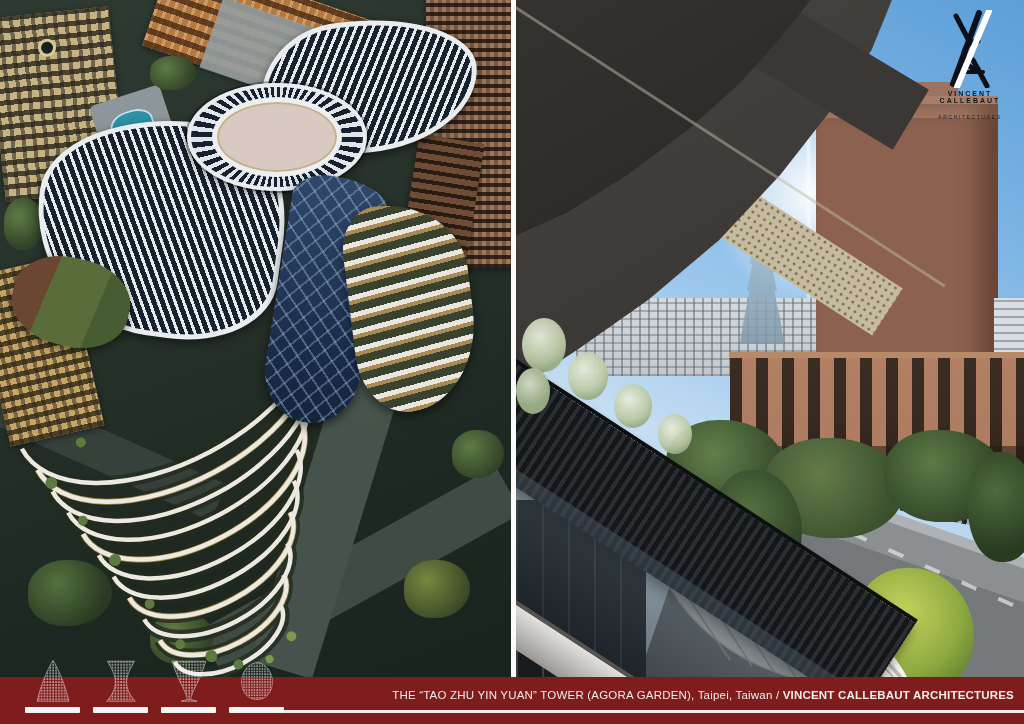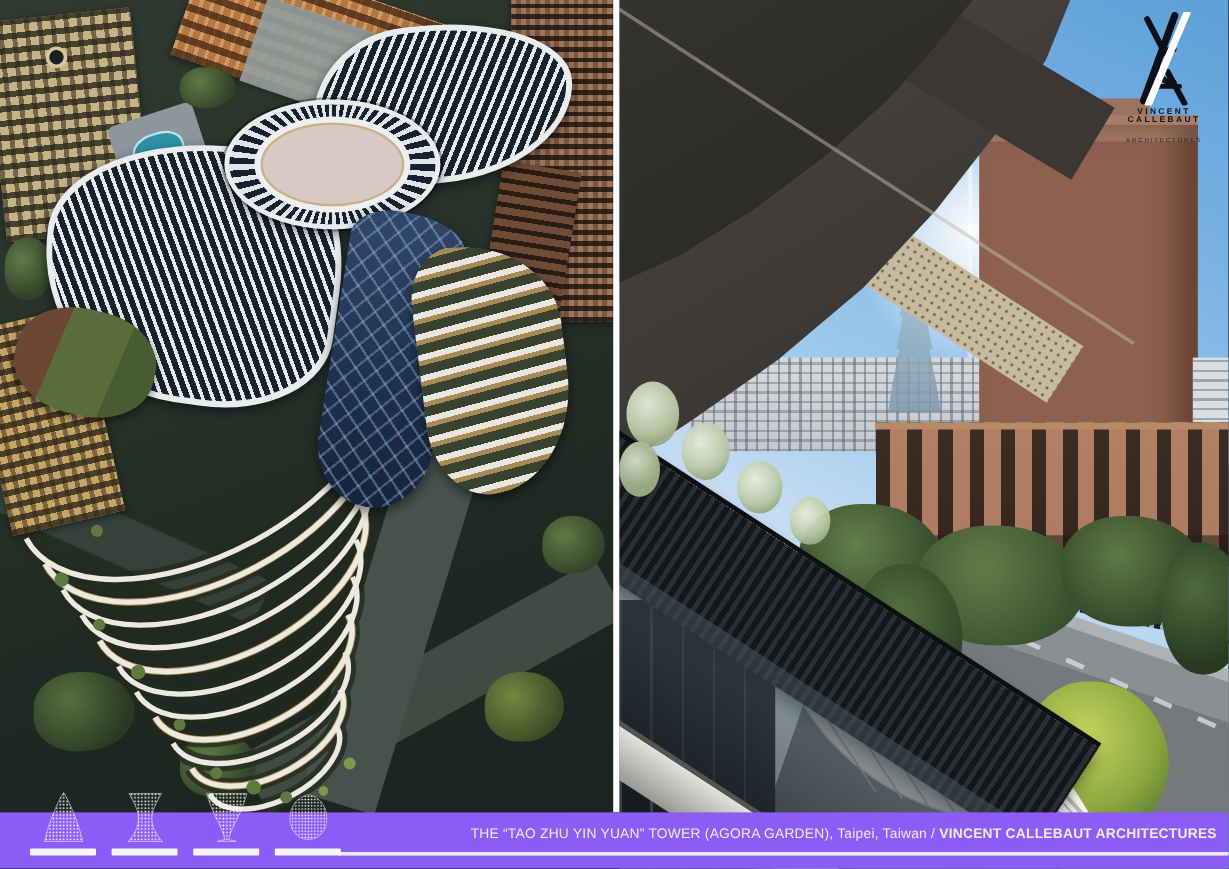--- a/index.html
+++ b/index.html
@@ -154,21 +154,21 @@
   .graybeam{left:-80px;top:548px;width:460px;height:42px;transform:rotate(33deg);transform-origin:left top;
     background:linear-gradient(#e2e1de,#b7b6b2 60%,#989793);border-top:4px solid #555450;}
 
   
   .logo{position:absolute;right:10px;top:10px;width:88px;text-align:center;z-index:50;color:#10141c;}
   .logo .mark{display:block;margin:0 auto;}
   .logo .lname{font-size:7px;font-weight:bold;letter-spacing:2px;margin-top:2px;}
   .logo .lsub{font-size:5px;letter-spacing:1.6px;margin-top:10px;color:#1a2230;}
 
   
-  .bottom-bar{position:absolute;left:0;right:0;top:677px;height:47px;background:#8b5cf6;z-index:60;}
+  .bottom-bar{position:absolute;left:0;right:0;top:677px;height:47px;background:#7f1d1d;z-index:60;}
   .capline{position:absolute;left:282px;right:0;top:33px;height:3px;background:#ececec;}
   .caption{position:absolute;right:10px;top:11px;font-size:11.5px;line-height:14px;color:#ececec;
     letter-spacing:.2px;white-space:nowrap;}
   .caption .firm{font-weight:bold;}
   .diagrams{position:absolute;left:25px;top:-22px;height:58px;display:flex;gap:13px;z-index:61;}
   .diagram{position:relative;width:55px;height:58px;}
   .diagram svg{position:absolute;left:50%;bottom:5px;transform:translateX(-50%);}
   .dbase{position:absolute;left:0;right:0;bottom:0;height:6px;background:#f5f5f3;border-radius:1px;}
 </style>
 </head>

